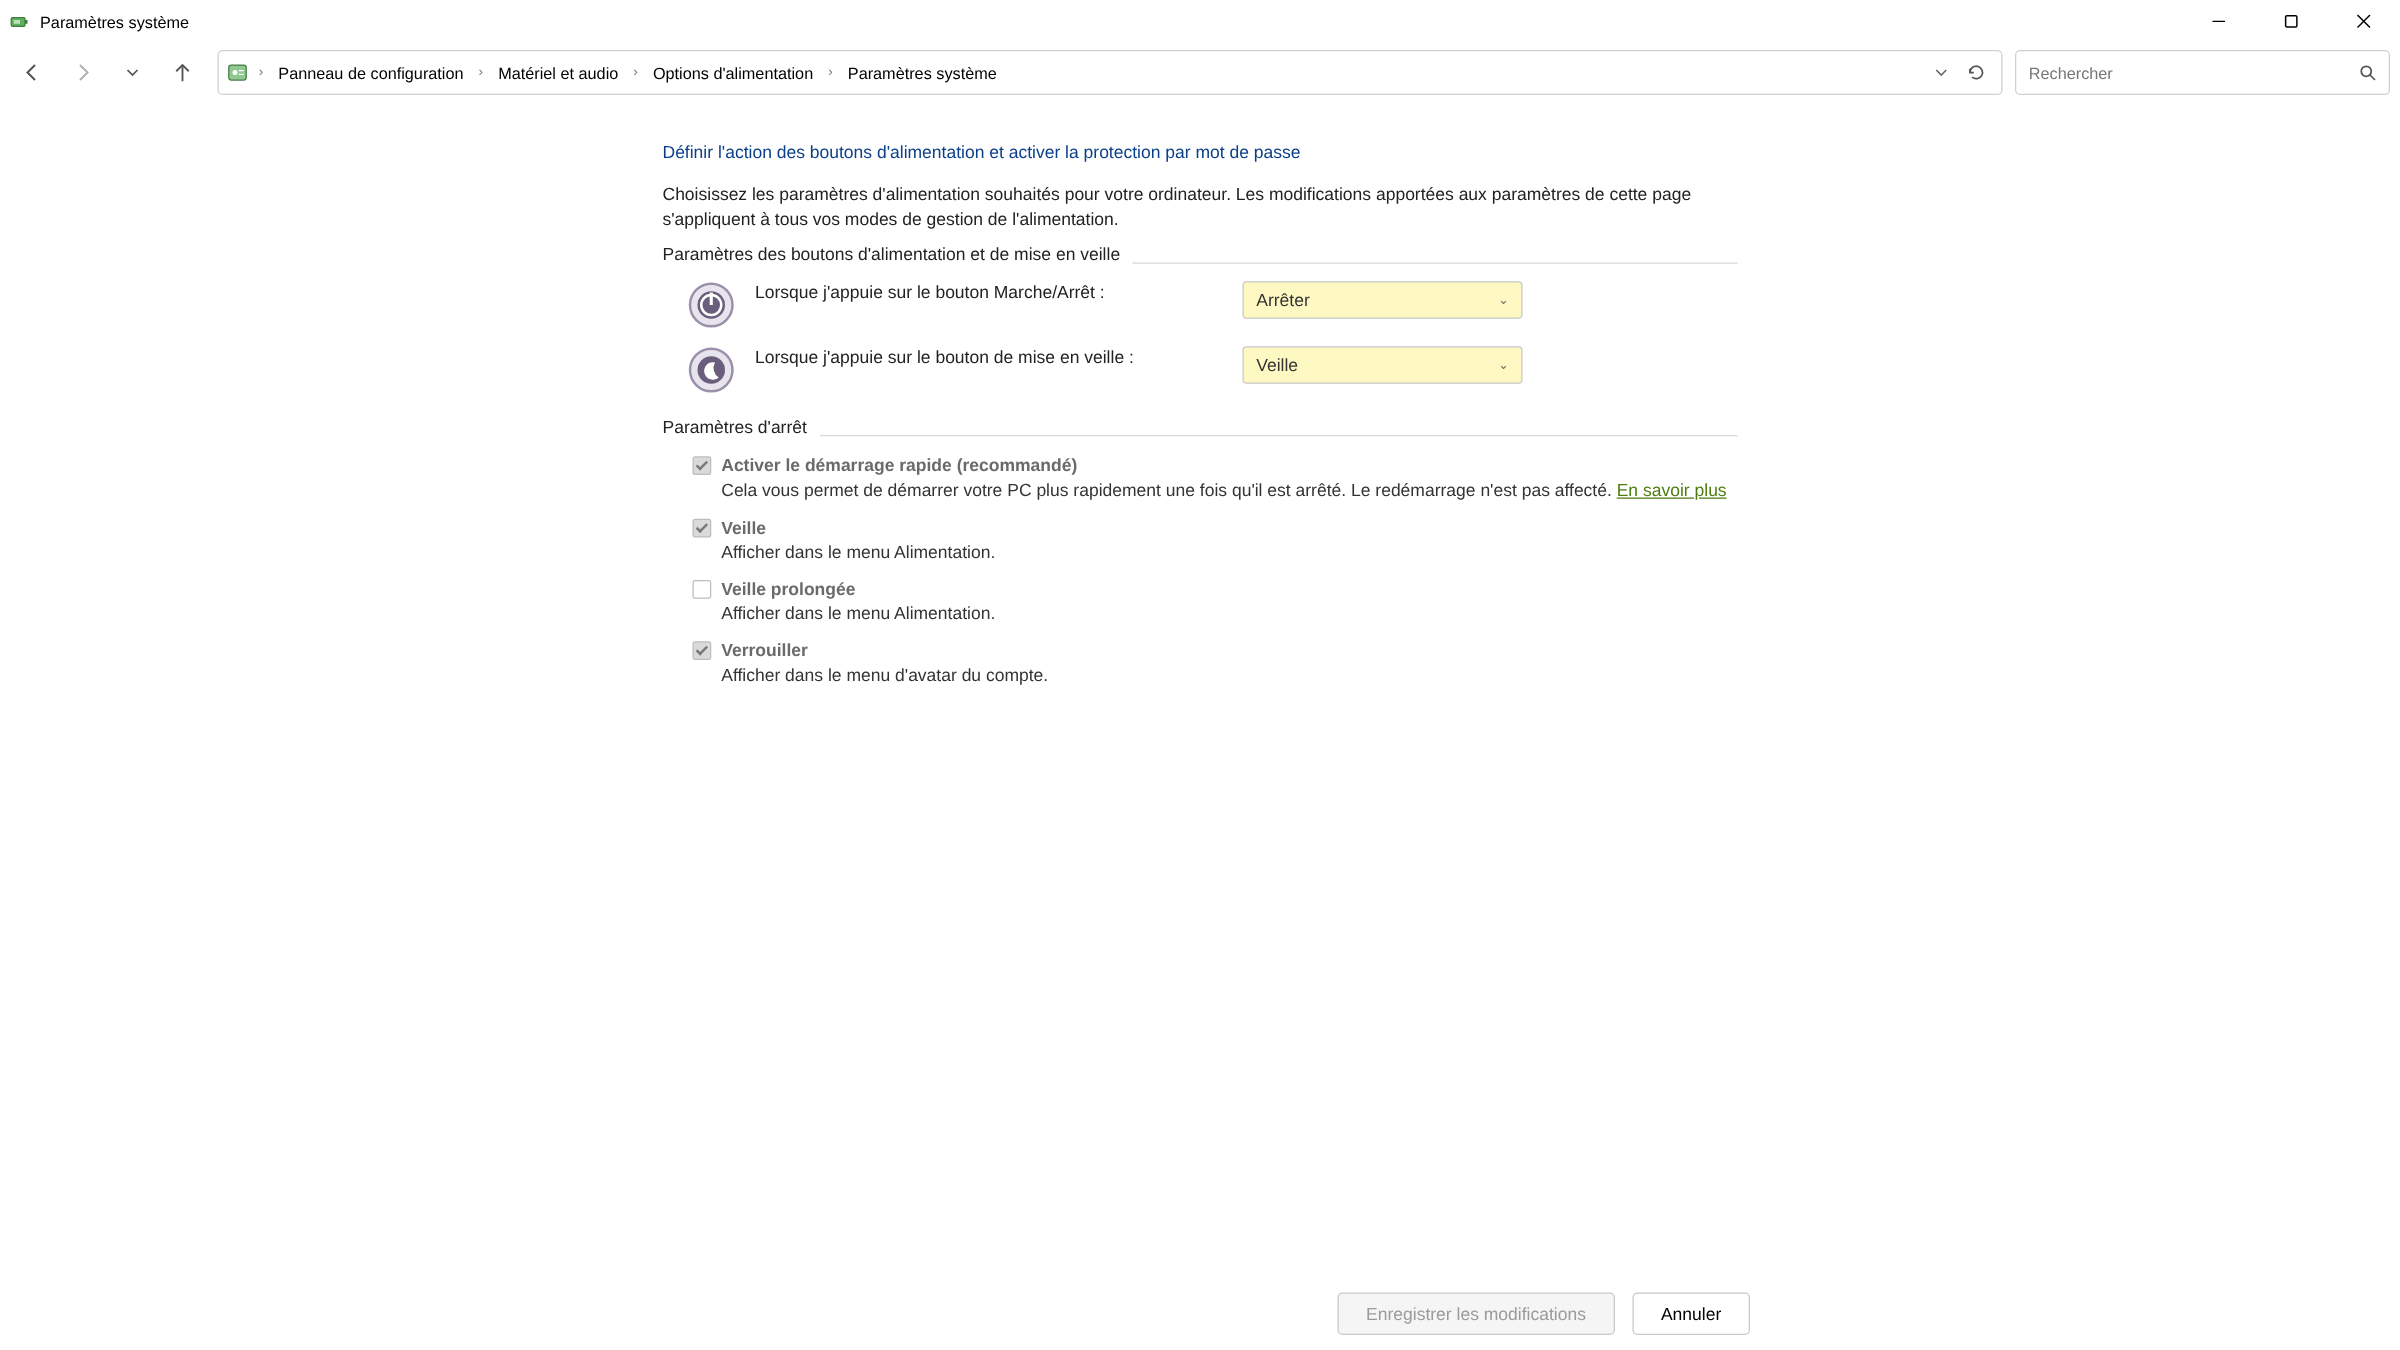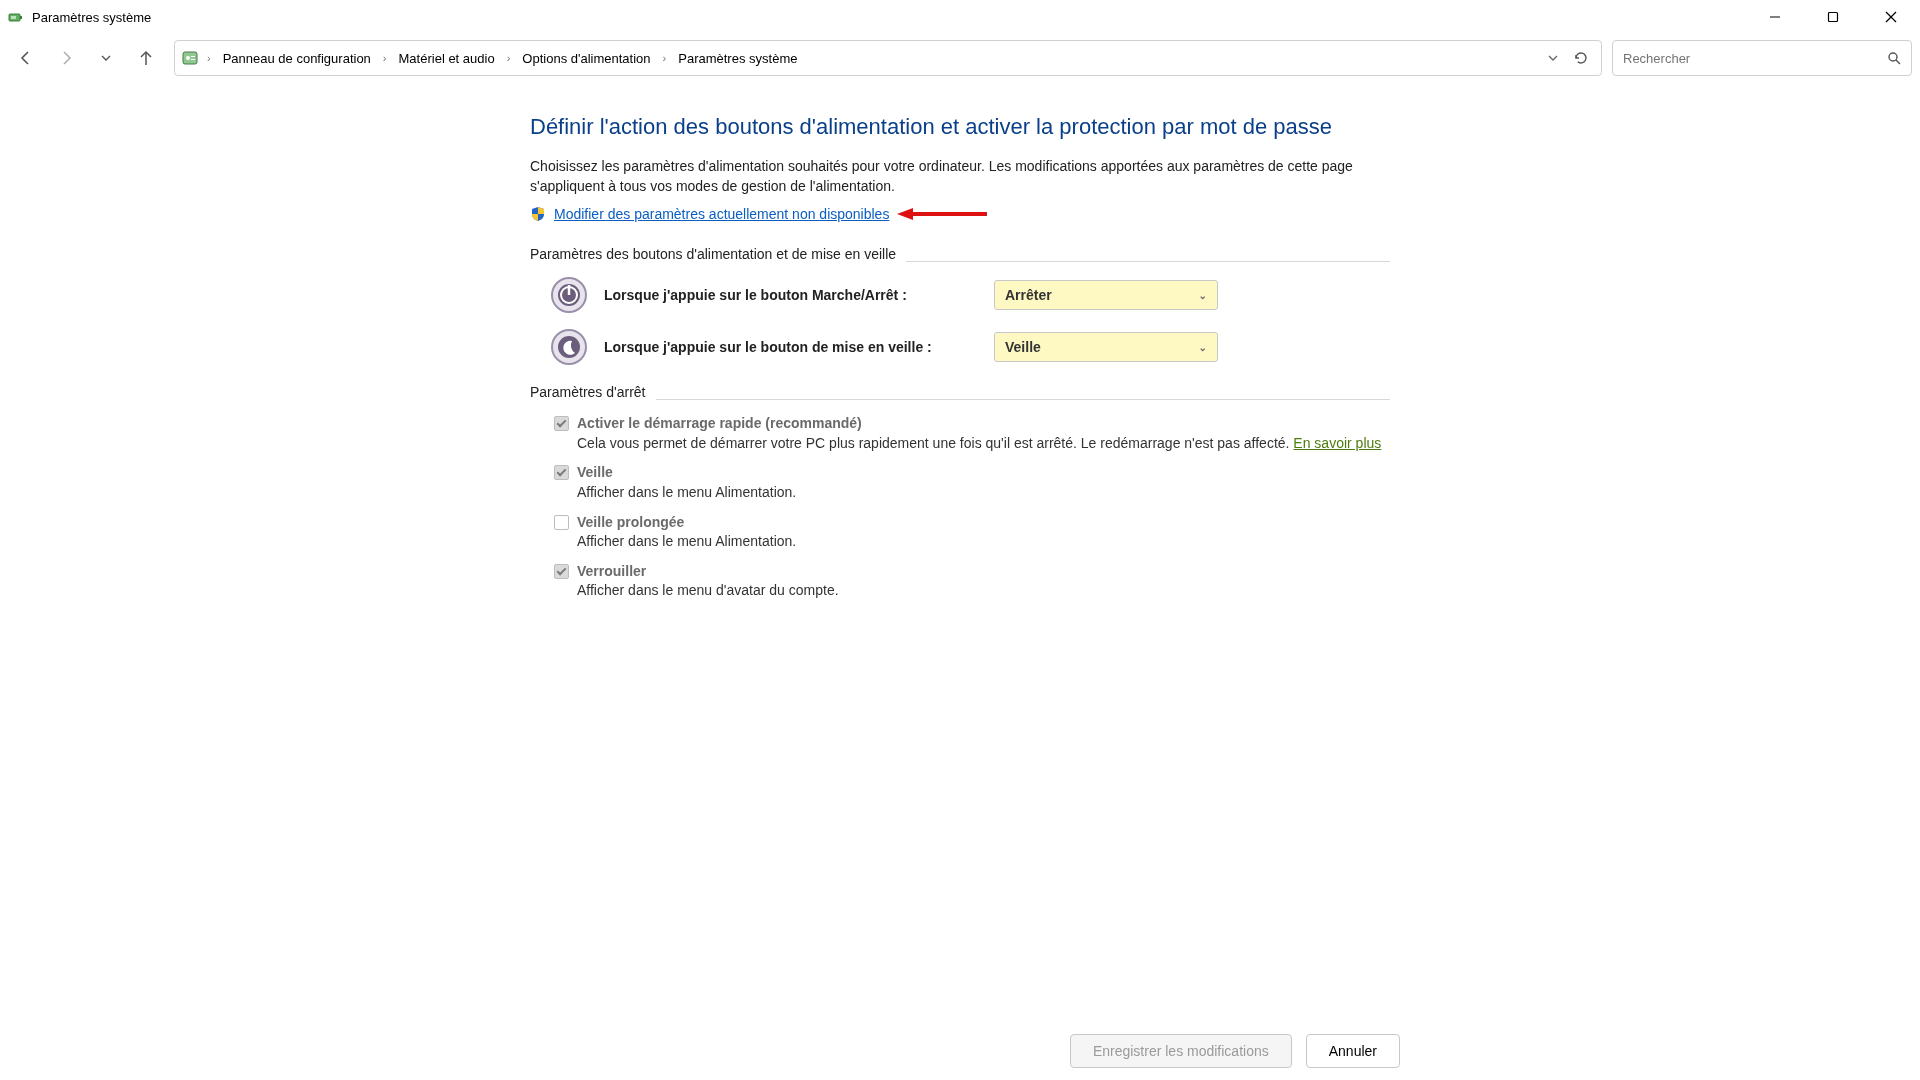--- a/index.html
+++ b/index.html
@@ -25,30 +25,30 @@
   .addrbox .spacer { flex: 1; }
   .addrbox .dd { width: 20px; display: flex; align-items: center; justify-content: center; cursor: default; }
   .addrbox .refresh { width: 28px; display: flex; align-items: center; justify-content: center; }
   .searchbox { width: 300px; height: 36px; border: 1px solid #d0d0d0; border-radius: 4px; display: flex; align-items: center; padding: 0 10px; margin-left: 6px; }
   .searchbox input { border: none; outline: none; flex: 1; font-size: 13px; color: #555; background: transparent; }
   .searchbox .sicon { display: flex; align-items: center; justify-content: center; }
 
   
   .content { position: absolute; left: 0; right: 0; top: 82px; bottom: 0; }
   .main { max-width: 880px; margin: 30px auto 0 auto; padding: 0 10px; }
-  .heading { color: #0a3f8a; font-size: 22px; font-weight: 400; line-height: 1.35; margin-bottom: 14px; }
+  .heading { color: #0a3f8a; font-size: 14px; font-weight: 400; line-height: 1.35; margin-bottom: 14px; }
   .desc { font-size: 14px; color: #222; line-height: 1.45; margin-bottom: 10px; }
   .uac-line { display: flex; align-items: center; gap: 8px; margin-bottom: 24px; position: relative; }
   .uac-shield { width: 16px; height: 16px; }
   .uac-link { color: #0a5ec2; font-size: 14px; }
   .arrow-annot { width: 90px; height: 14px; }
   .section-header { display: flex; align-items: flex-end; margin-bottom: 14px; }
   .section-header .label { font-size: 14px; color: #222; padding-right: 10px; }
   .section-header .line { flex: 1; height: 1px; background: #d8d8d8; }
-  .btn-row { display: flex; align-items: center; margin: 0 0 14px 20px; font-weight: bold; }
+  .btn-row { display: flex; margin: 0 0 14px 20px; }
   .btn-row .picon { width: 38px; height: 38px; margin-right: 16px; }
   .btn-row .label { font-size: 14px; color: #222; width: 390px; }
   .selectwrap { width: 224px; height: 30px; border: 1px solid #c8c8c8; border-radius: 3px; display: flex; align-items: center; justify-content: space-between; padding: 0 10px; background: #fef9c3; }
   .selectwrap .val { font-size: 14px; color: #333; }
   .selectwrap .caret { font-size: 10px; color: #666; }
   .shutdown-list { margin-left: 24px; }
   .check-item { display: flex; margin-bottom: 10px; }
   .checkbox { width: 15px; height: 15px; border: 1px solid #bdbdbd; border-radius: 2px; margin-right: 8px; margin-top: 2px; position: relative; flex-shrink: 0; }
   .checkbox.checked { background: #dadada; border-color: #bdbdbd; }
   .checkbox.checked::after { content: ""; position: absolute; left: 4px; top: 1px; width: 3px; height: 7px; border: solid #7a7a7a; border-width: 0 2px 2px 0; transform: rotate(45deg); }
@@ -158,36 +158,20 @@
         </svg>
       </span>
   </div>
 </div>
 
 <div class="content">
   <div class="main">
     <div class="heading">Définir l'action des boutons d'alimentation et activer la protection par mot de passe</div>
     <div class="desc">Choisissez les paramètres d'alimentation souhaités pour votre ordinateur. Les modifications apportées aux paramètres de cette page s'appliquent à tous vos modes de gestion de l'alimentation.</div>
 
-    <div class="uac-line">
-      <span class="uac-shield">
-        <svg width="16" height="16" viewBox="0 0 16 16">
-            <path d="M8 1 L14 3 V8 C14 12 11 14 8 15 C5 14 2 12 2 8 V3 Z" fill="#2166c7"></path>
-            <path d="M8 1 L14 3 V8 L8 8 Z" fill="#f7c62f"></path>
-            <path d="M2 8 L8 8 V15 C5 14 2 12 2 8 Z" fill="#f7c62f"></path>
-          </svg>
-      </span>
-      <a href="#" class="uac-link">Modifier des paramètres actuellement non disponibles</a>
-      <span class="arrow-annot">
-        <svg width="90" height="14" viewBox="0 0 90 14">
-            <line x1="90" y1="7" x2="14" y2="7" stroke="#d11" stroke-width="4"></line>
-            <polygon points="0,7 16,1 16,13" fill="#d11"></polygon>
-          </svg>
-      </span>
-    </div>
 
     <div class="section-header">
       <span class="label">Paramètres des boutons d'alimentation et de mise en veille</span>
       <span class="line"></span>
     </div>
 
     <div class="btn-row">
       <span class="picon">
         <svg width="38" height="38" viewBox="0 0 38 38">
             <circle cx="19" cy="19" r="17" fill="#e8e4ee" stroke="#9a90aa" stroke-width="2"></circle>

